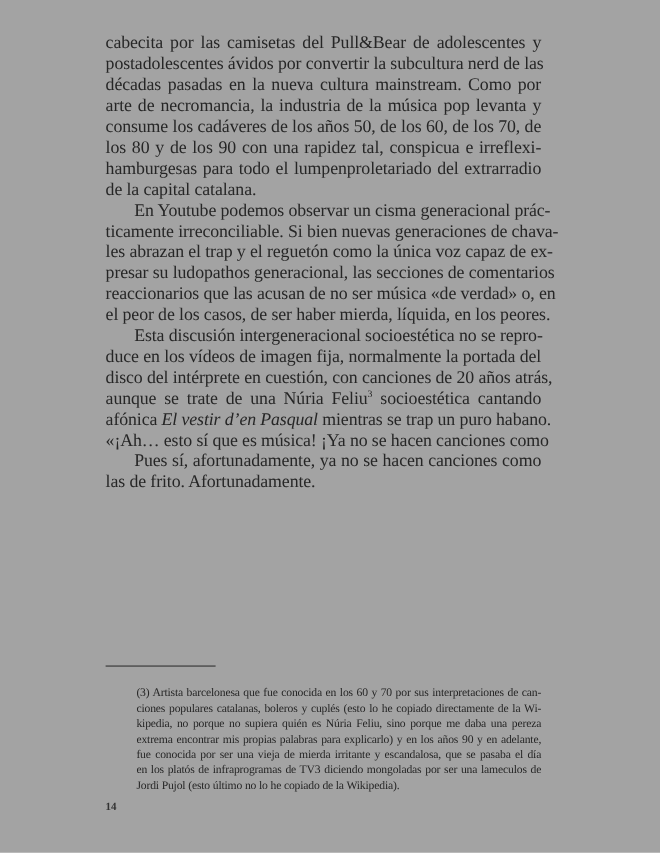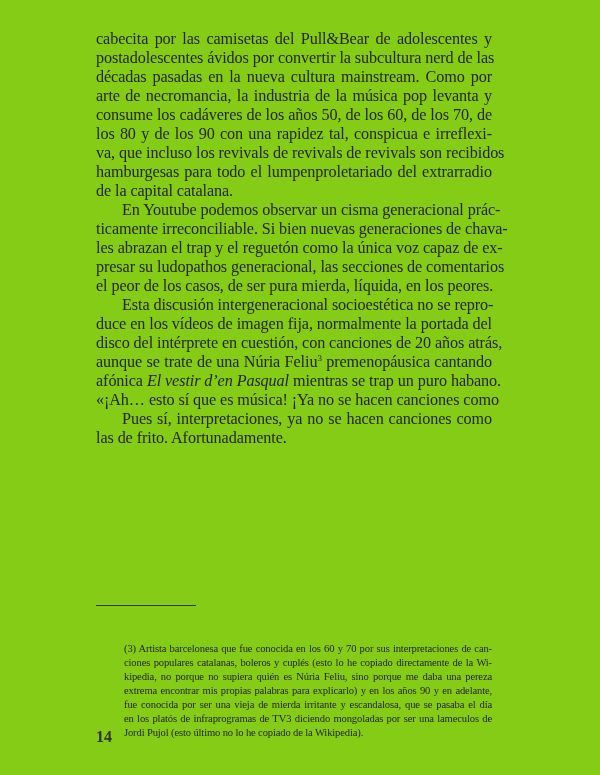--- a/index.html
+++ b/index.html
@@ -1,76 +1,76 @@
 <!DOCTYPE html>
 <html><head>
 <meta charset="utf-8">
 <style>
   html, body { margin: 0; padding: 0; }
   body {
     width: 600px; height: 775px; background: #ffffff; position: relative; overflow: hidden;
     font-family: "Liberation Serif", "DejaVu Serif", serif; color: #262626;
   }
-  .page { position: absolute; left: 0; top: 0; width: 600px; height: 775px; background: #84cc16; }
+  .page { position: absolute; left: 0; top: 0; width: 600px; height: 775px; background: #a3a3a3; }
   .body-text { position: absolute; left: 96px; top: 30px; width: 396px; }
   .line {
     display: block; height: 19px; line-height: 19px; font-size: 16.2px;
     text-align: justify; text-align-last: justify; white-space: nowrap; overflow: visible;
     letter-spacing: -0.1px;
   }
   .line.last { text-align-last: left; }
   .line.indent { padding-left: 26px; }
   em { font-style: italic; }
   sup { font-size: 9px; line-height: 0; vertical-align: 6px; }
   .rule { position: absolute; left: 96px; top: 605px; width: 100px; height: 0; border-top: 1px solid #333; }
-  .footnote { position: absolute; left: 124px; top: 642px; width: 368px; }
+  .footnote { position: absolute; left: 124px; top: 624px; width: 368px; }
   .fline {
     display: block; height: 14px; line-height: 14px; font-size: 10.6px;
     text-align: justify; text-align-last: justify; white-space: nowrap; letter-spacing: -0.15px;
   }
   .fline.last { text-align-last: left; }
-  .page-number { position: absolute; left: 96px; top: 728px; font-size: 16px; font-weight: bold; color: #333; }
+  .page-number { position: absolute; left: 96px; top: 728px; font-size: 10px; font-weight: bold; color: #333; }
 </style>
 </head>
 <body>
 
 <div class="page">
   <div class="body-text">
 
     <div>
       <span class="line">cabecita por las camisetas del Pull&amp;Bear de adolescentes y</span>
       <span class="line">postadolescentes ávidos por convertir la subcultura nerd de las</span>
       <span class="line">décadas pasadas en la nueva cultura mainstream. Como por</span>
       <span class="line">arte de necromancia, la industria de la música pop levanta y</span>
       <span class="line">consume los cadáveres de los años 50, de los 60, de los 70, de</span>
       <span class="line">los 80 y de los 90 con una rapidez tal, conspicua e irreflexi-</span>
-      <span class="line">va, que incluso los revivals de revivals de revivals son recibidos</span>
       <span class="line">hamburgesas para todo el lumpenproletariado del extrarradio</span>
       <span class="line last">de la capital catalana.</span>
     </div>
 
     <div>
       <span class="line indent">En Youtube podemos observar un cisma generacional prác-</span>
       <span class="line">ticamente irreconciliable. Si bien nuevas generaciones de chava-</span>
       <span class="line">les abrazan el trap y el reguetón como la única voz capaz de ex-</span>
       <span class="line">presar su ludopathos generacional, las secciones de comentarios</span>
-      <span class="line">el peor de los casos, de ser pura mierda, líquida, en los peores.</span>
+      <span class="line">reaccionarios que las acusan de no ser música «de verdad» o, en</span>
+      <span class="line">el peor de los casos, de ser haber mierda, líquida, en los peores.</span>
     </div>
 
     <div>
       <span class="line indent">Esta discusión intergeneracional socioestética no se repro-</span>
       <span class="line">duce en los vídeos de imagen fija, normalmente la portada del</span>
       <span class="line">disco del intérprete en cuestión, con canciones de 20 años atrás,</span>
-      <span class="line"><span>aunque se trate de una Núria Feliu</span><sup>3</sup><span> premenopáusica cantando</span></span>
+      <span class="line"><span>aunque se trate de una Núria Feliu</span><sup>3</sup><span> socioestética cantando</span></span>
       <span class="line"><span>afónica </span><em>El vestir d’en Pasqual</em><span> mientras se trap un puro habano.</span></span>
       <span class="line">«¡Ah… esto sí que es música! ¡Ya no se hacen canciones como</span>
     </div>
 
     <div>
-      <span class="line indent">Pues sí, interpretaciones, ya no se hacen canciones como</span>
+      <span class="line indent">Pues sí, afortunadamente, ya no se hacen canciones como</span>
       <span class="line last">las de frito. Afortunadamente.</span>
     </div>
   </div>
 
   <div class="rule"></div>
 
   <div class="footnote">
     <span class="fline">(3) Artista barcelonesa que fue conocida en los 60 y 70 por sus interpretaciones de can-</span>
     <span class="fline">ciones populares catalanas, boleros y cuplés (esto lo he copiado directamente de la Wi-</span>
     <span class="fline">kipedia, no porque no supiera quién es Núria Feliu, sino porque me daba una pereza</span>

